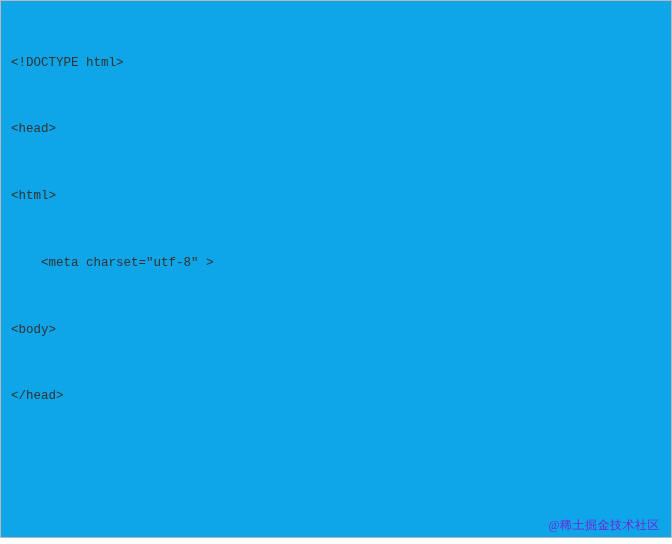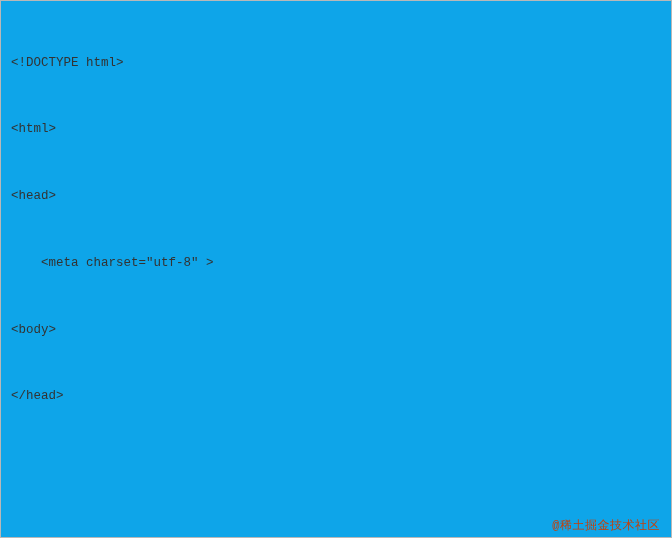--- a/index.html
+++ b/index.html
@@ -23,34 +23,34 @@
       color: #333;
       white-space: pre;
       overflow: hidden;
       height: 538px;
     }
     .line { display: block; white-space: pre; }
     .watermark {
       position: absolute;
       right: 12px;
       bottom: 10px;
-      color: #c2410c;
-      font-family: Liberation Mono, monospace;
+      color: #6d28d9;
+      font-family: Liberation Serif, serif;
       font-size: 12px;
       letter-spacing: 0.5px;
       pointer-events: none;
     }
   </style>
 </head>
 <body>
 
 <div class="code-block">
   <span class="line">&lt;!DOCTYPE html&gt;</span>
+  <span class="line">&lt;head&gt;</span>
   <span class="line">&lt;html&gt;</span>
-  <span class="line">&lt;head&gt;</span>
   <span class="line">    &lt;meta charset="utf-8" &gt;</span>
   <span class="line">&lt;body&gt;</span>
   <span class="line">&lt;/head&gt;</span>
   
   
   
   
   
   
   

